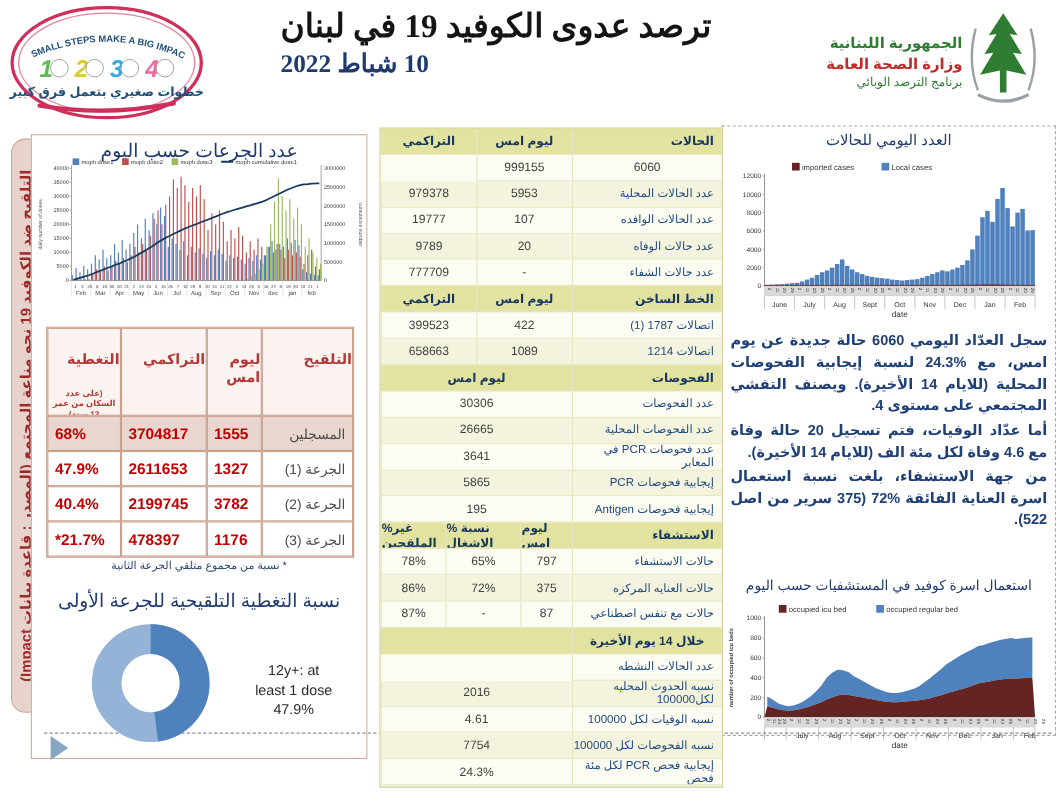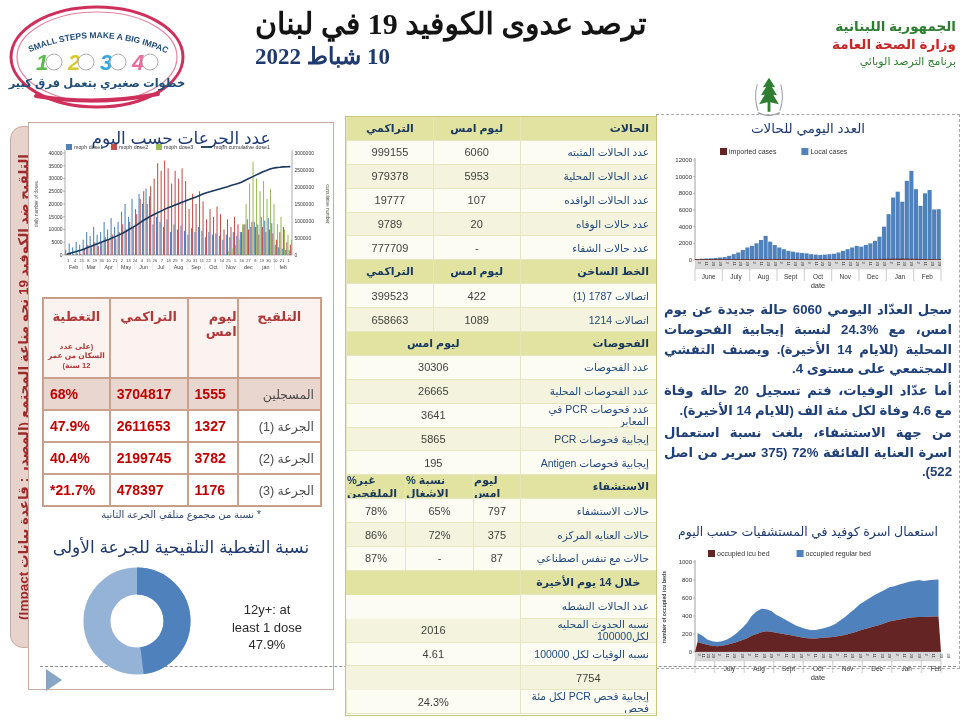--- a/index.html
+++ b/index.html
@@ -4,40 +4,40 @@
 <style>
   html,body{margin:0;padding:0;}
   body{width:960px;height:720px;position:relative;background:#fff;overflow:hidden;
        font-family:"Liberation Sans","DejaVu Sans",sans-serif;}
   .abs{position:absolute;}
   
   #hdr-title{left:255px;top:6px;width:460px;text-align:left;}
   #hdr-title .t{font-family:"Liberation Serif","DejaVu Serif",serif;font-size:30px;font-weight:600;color:#141414;direction:rtl;}
   #hdr-title .d{font-family:"Liberation Serif","DejaVu Serif",serif;font-size:23px;font-weight:600;color:#1F3A6E;direction:rtl;margin-top:2px;}
   #hdr-left-logo{left:6px;top:2px;width:182px;height:110px;}
-  #hdr-right-logo{left:738px;top:18px;width:218px;height:102px;display:flex;flex-direction:column;justify-content:center;gap:6px;}
+  #hdr-right-logo{left:738px;top:6px;width:218px;height:102px;display:flex;flex-direction:row;justify-content:center;gap:6px;}
   #hdr-right-logo .txt{display:flex;flex-direction:column;justify-content:center;text-align:right;direction:rtl;line-height:1.35;}
   #hdr-right-logo .l1{color:#2E7D32;font-weight:bold;font-size:13.5px;}
   #hdr-right-logo .l2{color:#C62828;font-weight:bold;font-size:13.5px;}
   #hdr-right-logo .l3{color:#2E7D32;font-size:11px;}
   
   #side-tab{left:10px;top:648px;width:520px;height:27px;transform:rotate(-90deg);transform-origin:0 0;
     background:#E7D3CC;border:1px solid #C9A99C;border-radius:13px;direction:rtl;text-align:center;
     line-height:25px;font-size:13.5px;font-weight:bold;color:#9E2A2B;white-space:nowrap;overflow:hidden;}
   
   #left-panel{left:28px;top:122px;width:304px;height:566px;background:#fff;border:1.5px solid #C9AD9E;}
   .chart-title{width:100%;text-align:center;color:#1F3A6E;font-size:17px;direction:rtl;}
   #dose-title{position:absolute;top:5px;left:0;}
   #dose-chart{position:absolute;top:20px;left:3px;}
   #vacc-table{position:absolute;top:174px;left:13px;width:278px;direction:rtl;border:1px solid #C49B87;}
   .vt-row{display:grid;grid-template-columns:30% 18% 28% 24%;}
   .vt-head{height:80px;background:#FBF3EF;}
   .vt-data{height:32px;}
   .vt-cell{border:0.5px solid #C9A18D;display:flex;align-items:center;justify-content:center;flex-direction:column;overflow:hidden;}
-  .vt-hc{color:#B03A3A;font-weight:bold;font-size:13px;align-items:center;justify-content:flex-start;padding-top:10px;}
+  .vt-hc{color:#B03A3A;font-weight:bold;font-size:13px;align-items:flex-start;justify-content:flex-start;padding-top:20px;}
   .vt-note{font-size:7.5px;font-weight:bold;color:#B03A3A;text-align:center;line-height:1.25;margin-top:18px;padding:0 2px;}
   .vt-label{color:#4a4a4a;font-size:12.5px;justify-content:center;align-items:flex-start;padding-right:6px;}
   .vt-val{color:#C00000;font-weight:bold;font-size:14px;align-items:flex-end;padding-left:6px;}
   .vt-shade{background:#E8D6CF;}
   #vacc-foot{position:absolute;top:386px;left:0;width:100%;text-align:center;direction:rtl;color:#2E4470;font-size:10px;}
   #donut-title{position:absolute;top:414px;left:0;}
   #donut-wrap{position:absolute;top:432px;left:36px;z-index:3;}
   #donut-ann{position:absolute;top:478px;left:198px;width:80px;text-align:center;color:#2b2b2b;font-size:13px;line-height:1.35;z-index:3;}
   
   #stats-table{left:345px;top:116px;width:310px;height:598px;direction:rtl;z-index:3;border:1px solid #C6C67C;background:#fff;display:flex;flex-direction:column;}
@@ -418,21 +418,20 @@
   </div>
 </div>
 
 <div class="abs" id="stats-table">
     <div class="mt-row mt-head" style="grid-template-columns: 44% 28% 28%;">
       <div class="mt-cell mt-label">الحالات</div>
       <div class="mt-cell mt-val">ليوم امس</div>
       <div class="mt-cell mt-val">التراكمي</div>
     </div>
     <div class="mt-row mt-plain" style="grid-template-columns: 44% 28% 28%;">
-      <div class="mt-cell mt-label">عدد الحالات المثبته</div>
       <div class="mt-cell mt-val">6060</div>
       <div class="mt-cell mt-val">999155</div>
     </div>
     <div class="mt-row mt-alt" style="grid-template-columns: 44% 28% 28%;">
       <div class="mt-cell mt-label">عدد الحالات المحلية</div>
       <div class="mt-cell mt-val">5953</div>
       <div class="mt-cell mt-val">979378</div>
     </div>
     <div class="mt-row mt-plain" style="grid-template-columns: 44% 28% 28%;">
       <div class="mt-cell mt-label">عدد الحالات الوافده</div>
@@ -520,20 +519,21 @@
     </div>
     <div class="mt-row mt-alt" style="grid-template-columns: 44% 56%;">
       <div class="mt-cell mt-label">نسبه الحدوث المحليه لكل100000</div>
       <div class="mt-cell mt-val">2016</div>
     </div>
     <div class="mt-row mt-plain" style="grid-template-columns: 44% 56%;">
       <div class="mt-cell mt-label">نسبه الوفيات لكل 100000</div>
       <div class="mt-cell mt-val">4.61</div>
     </div>
     <div class="mt-row mt-alt" style="grid-template-columns: 44% 56%;">
+      <div class="mt-cell mt-label">نسبه الفحوصات لكل 100000</div>
       <div class="mt-cell mt-val">7754</div>
     </div>
     <div class="mt-row mt-plain" style="grid-template-columns: 44% 56%;">
       <div class="mt-cell mt-label">إيجابية فحص PCR لكل مئة فحص</div>
       <div class="mt-cell mt-val">24.3%</div>
     </div>
   </div>
 
 <div class="abs" id="cases-title">
   <div class="chart-title">العدد اليومي للحالات</div>

